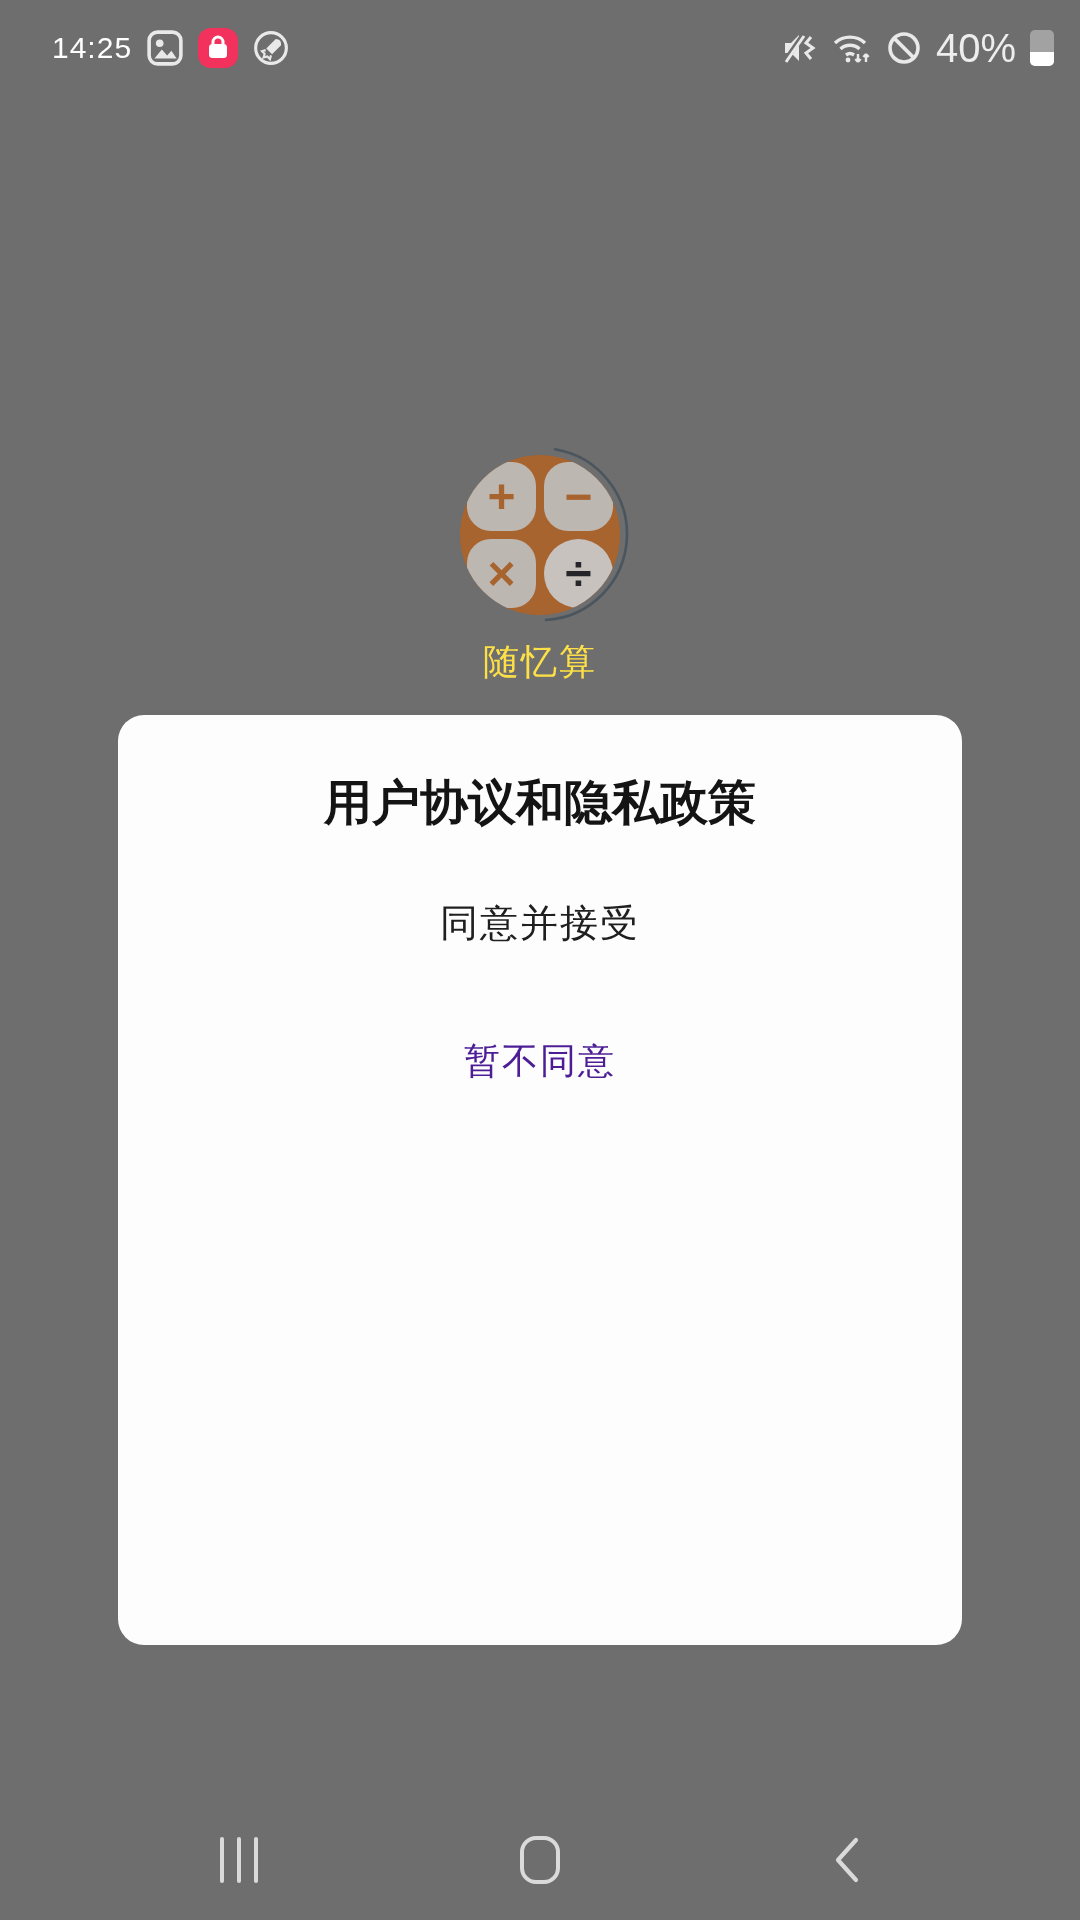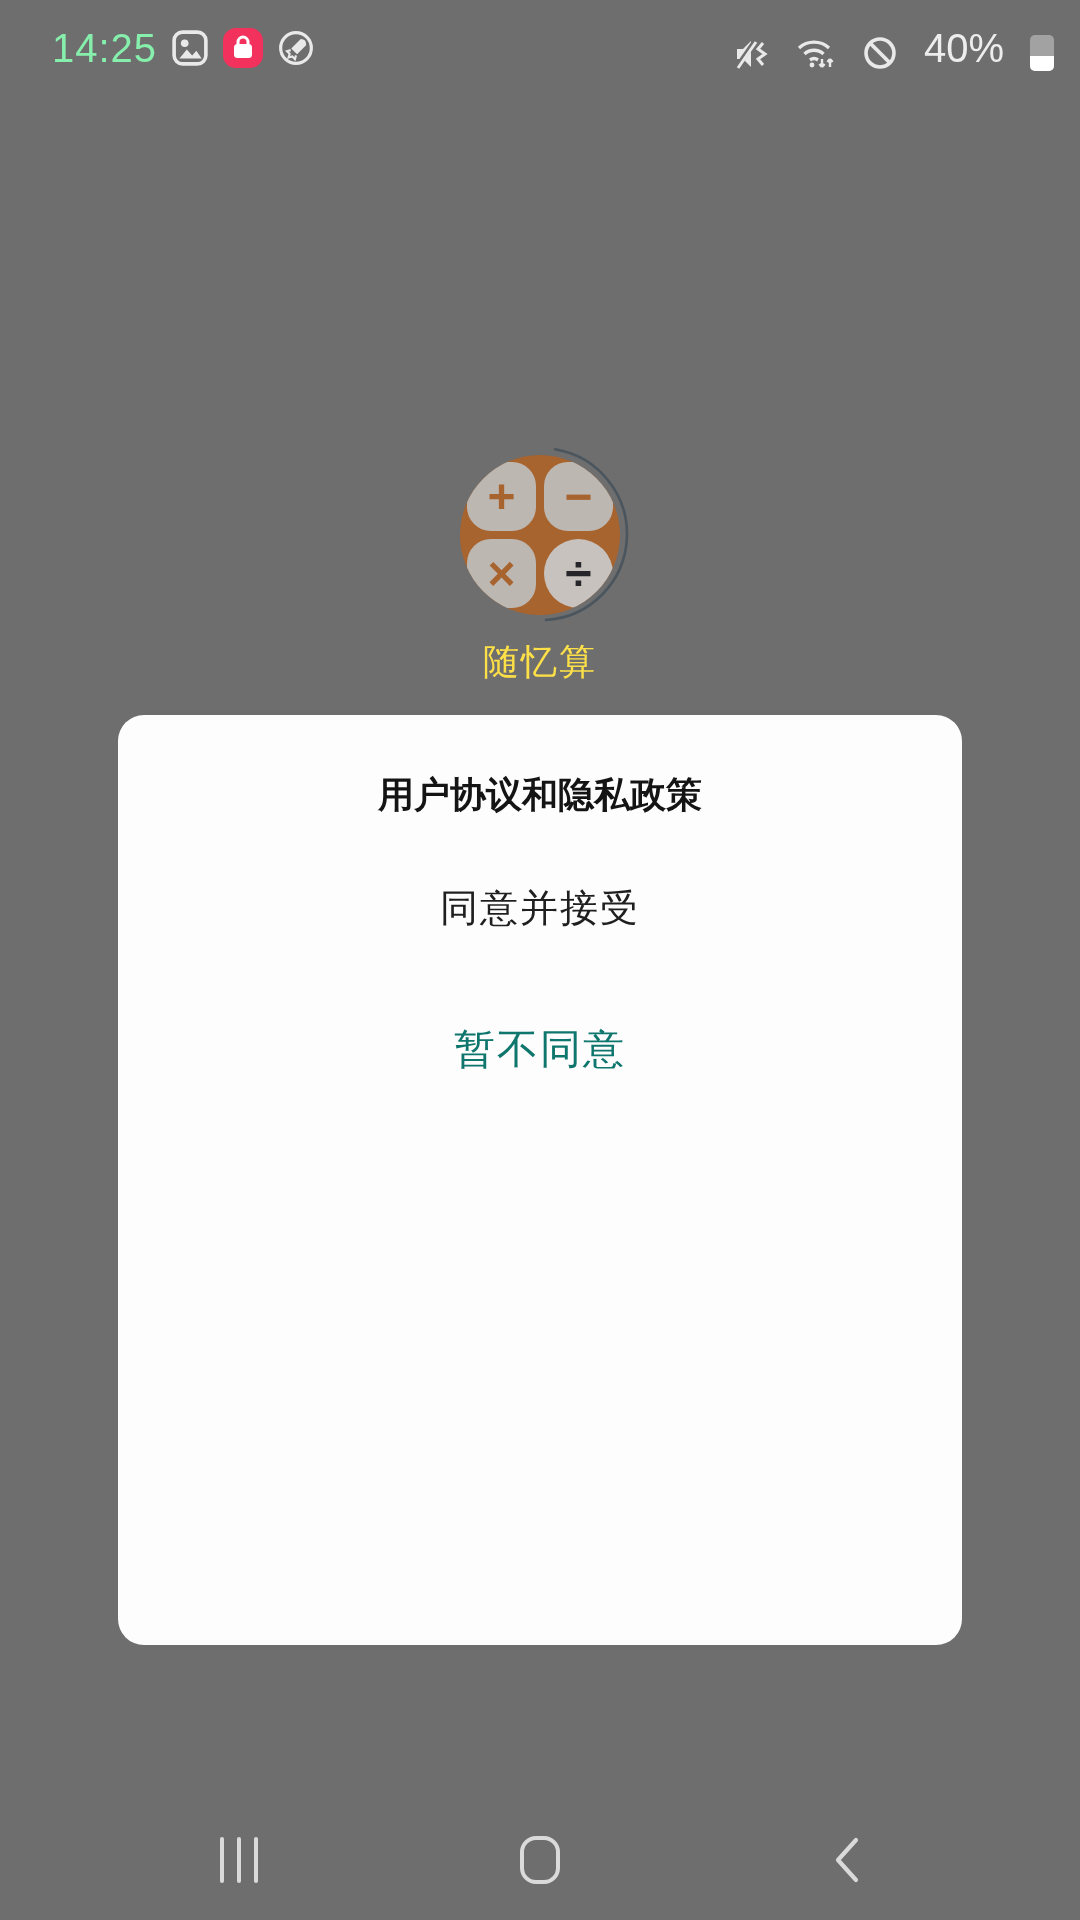--- a/index.html
+++ b/index.html
@@ -5,22 +5,22 @@
   html,body{margin:0;padding:0;background:#6e6e6e;}
   body{width:1080px;height:1920px;overflow:hidden;
        font-family:"Liberation Sans","DejaVu Sans",sans-serif;}
   .screen{position:relative;width:1080px;height:1920px;background:#6e6e6e;overflow:hidden;}
 
   
   .statusbar{position:absolute;top:0;left:0;right:0;height:96px;
     display:flex;justify-content:space-between;align-items:center;
     padding:0 26px 0 52px;box-sizing:border-box;color:#e9e9e9;}
   .sb-left{display:flex;align-items:center;gap:15px;}
-  .sb-right{display:flex;align-items:flex-end;gap:26px;}
-  .sb-time{font-size:40px;letter-spacing:1px;color:#86efac;}
+  .sb-right{display:flex;align-items:center;gap:14px;}
+  .sb-time{font-size:30px;letter-spacing:1px;color:#ffffff;}
   .sb-pct{font-size:40px;color:#ededed;}
   .badge-bag{width:40px;height:40px;border-radius:13px;background:#f2315c;
     display:flex;align-items:center;justify-content:center;}
   .battery{width:24px;height:36px;border-radius:5px;overflow:hidden;background:#a2a2a2;position:relative;}
   .battery .fill{position:absolute;left:0;right:0;bottom:0;height:40%;background:#ffffff;}
 
   
   .splash-icon{position:absolute;left:447px;top:442px;width:190px;height:190px;}
   .icon-arc{position:absolute;left:0;top:0;}
   .icon-circle{position:absolute;left:13px;top:13px;width:160px;height:160px;border-radius:50%;
@@ -29,29 +29,29 @@
     display:grid;grid-template-columns:1fr 1fr;grid-template-rows:1fr 1fr;gap:8px;}
   .key{display:flex;align-items:center;justify-content:center;background:#bdb7b2;
     border-radius:24px;color:#a8642f;font-size:48px;font-weight:600;line-height:1;}
   .key.div{border-radius:50%;background:#c8c2be;color:#26262a;font-weight:700;}
   .app-name{position:absolute;left:0;right:0;top:638px;text-align:center;
     font-size:36px;color:#fde047;letter-spacing:2px;}
 
   
   .dialog{position:absolute;left:118px;top:715px;width:844px;height:930px;
     background:#fdfdfd;border-radius:26px;box-sizing:border-box;}
-  .dlg-title{margin-top:56px;text-align:center;font-size:36px;font-weight:bold;color:#141414;}
+  .dlg-title{margin-top:56px;text-align:center;font-size:48px;font-weight:bold;color:#141414;}
   .dlg-body{margin:62px 32px 0 32px;font-size:37px;line-height:58px;color:#1a1a1a;
     text-align:justify;letter-spacing:1px;}
   .dlg-body p{margin:0;text-indent:2em;}
   .dlg-link{color:#2424df;text-decoration:none;cursor:pointer;}
   .btn-agree{display:block;margin:56px auto 8px auto;background:none;border:none;
     font-family:inherit;font-size:38px;color:#1f1f1f;letter-spacing:2px;cursor:pointer;}
   .btn-disagree{display:block;margin:86px auto 0 auto;background:none;border:none;
-    font-family:Liberation Mono, monospace;font-size:41px;color:#0f766e;letter-spacing:2px;cursor:pointer;}
+    font-family:Liberation Mono, monospace;font-size:36px;color:#4c1d95;letter-spacing:2px;cursor:pointer;}
 
   
   .navbar{position:absolute;left:0;top:1800px;width:1080px;height:120px;}
   .nav-btn{position:absolute;top:0;height:120px;display:flex;align-items:center;justify-content:center;cursor:pointer;}
   .nav-recents{left:204px;width:70px;}
   .bars{display:flex;gap:13px;}
   .bars span{display:block;width:4px;height:46px;background:#dadada;border-radius:2px;}
   .nav-home{left:505px;width:70px;}
   .home-shape{width:40px;height:48px;border:4px solid #dadada;border-radius:16px;box-sizing:border-box;}
   .nav-back{left:812px;width:70px;}

